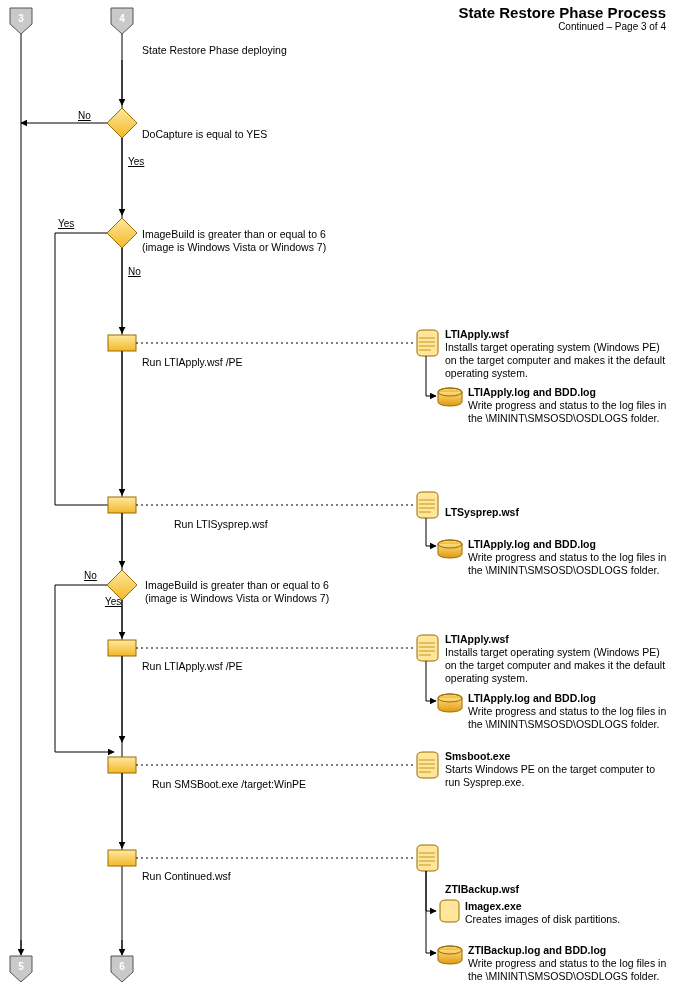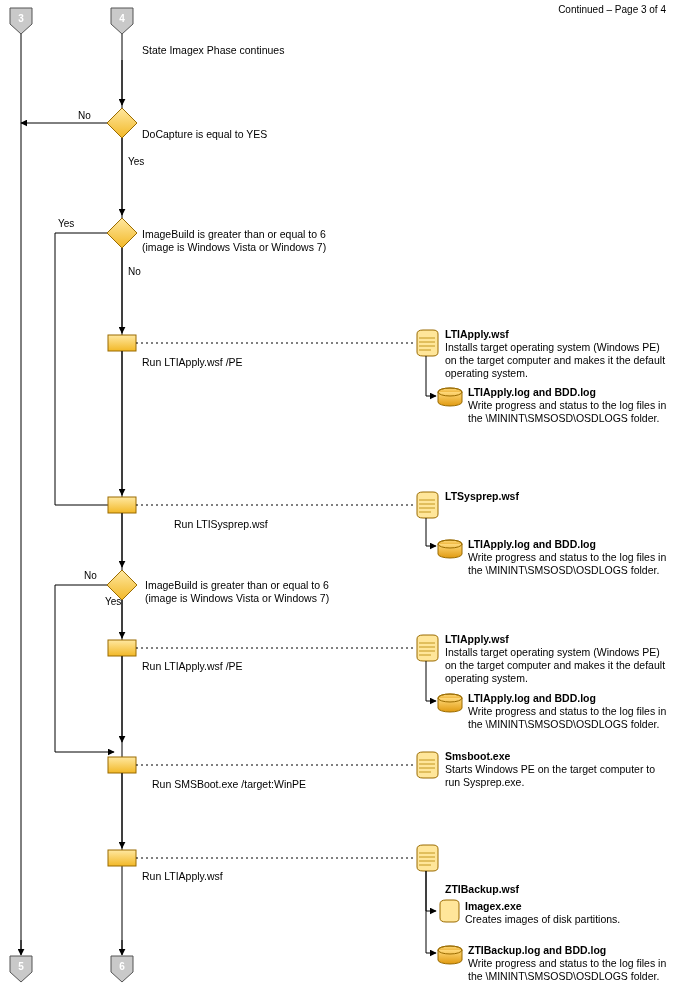--- a/index.html
+++ b/index.html
@@ -26,26 +26,27 @@
     font-size: 10px;
   }
   svg { position: absolute; left: 0; top: 0; }
   .lbl {
     position: absolute;
     font-size: 10.5px;
     line-height: 1.25;
     color: #000;
   }
   .lbl b { font-weight: bold; }
-  .small { font-size: 10px; }
+  .small { font-size: 10px; text-decoration: underline; }
 </style>
 </head>
 <body>
 
 <div class="title">
+  <h1>State Restore Phase Process</h1>
   <div class="sub">Continued – Page 3 of 4</div>
 </div>
 
 <svg width="682" height="992" viewBox="0 0 682 992">
   <defs>
     <marker id="arr" viewBox="0 0 10 10" refX="9" refY="5" markerWidth="7" markerHeight="7" orient="auto-start-reverse">
       <path d="M0 0 L10 5 L0 10 z" fill="#000"></path>
     </marker>
     <linearGradient id="gdiamond" x1="0" y1="0" x2="0" y2="1">
       <stop offset="0" stop-color="#ffe8a0"></stop>
@@ -188,53 +189,53 @@
     <path d="M2 4 q0 -4 6 -4 h8 q5 0 5 4 v14 q0 4 -5 4 h-8 q-6 0 -6 -4 z" fill="#ffe69a" stroke="#9a6b00"></path>
   </g>
   <path d="M426 871 v82 h10" fill="none" stroke="#000" marker-end="url(#arr)"></path>
   <g transform="translate(438,946)">
     <ellipse cx="12" cy="4" rx="12" ry="4" fill="url(#gcyl)" stroke="#9a6b00"></ellipse>
     <path d="M0 4 v10 a12 4 0 0 0 24 0 v-10" fill="url(#gcyl)" stroke="#9a6b00"></path>
     <ellipse cx="12" cy="4" rx="12" ry="4" fill="none" stroke="#9a6b00"></ellipse>
   </g>
 </svg>
 
-<div class="lbl" style="left:142px; top:44px;">State Imagex Phase continues</div>
+<div class="lbl" style="left:142px; top:44px;">State Restore Phase deploying</div>
 
 <div class="lbl small" style="left:78px; top:110px;">No</div>
 <div class="lbl" style="left:142px; top:128px; width:220px;">DoCapture is equal to YES</div>
 <div class="lbl small" style="left:128px; top:156px;">Yes</div>
 
 <div class="lbl small" style="left:58px; top:218px;">Yes</div>
 <div class="lbl" style="left:142px; top:228px; width:230px; white-space:pre-line;">ImageBuild is greater than or equal to 6
 (image is Windows Vista or Windows 7)</div>
 <div class="lbl small" style="left:128px; top:266px;">No</div>
 
 <div class="lbl" style="left:142px; top:356px;">Run LTIApply.wsf /PE</div>
 <div class="lbl" style="left:142px; top:518px;padding-left:32px;">Run LTISysprep.wsf</div>
 
 <div class="lbl small" style="left:84px; top:570px;">No</div>
 <div class="lbl" style="left:145px; top:579px; width:230px; white-space:pre-line;">ImageBuild is greater than or equal to 6
 (image is Windows Vista or Windows 7)</div>
 <div class="lbl small" style="left:105px; top:596px;">Yes</div>
 
 <div class="lbl" style="left:142px; top:660px;">Run LTIApply.wsf /PE</div>
 <div class="lbl" style="left:142px; top:778px;padding-left:10px;">Run SMSBoot.exe /target:WinPE</div>
-<div class="lbl" style="left:142px; top:870px;">Run LTIApply.wsf</div>
+<div class="lbl" style="left:142px; top:870px;">Run Continued.wsf</div>
 
 <div class="lbl" style="left:445px; top:328px; width:225px;">
   <b>LTIApply.wsf</b><br>
   <span>Installs target operating system (Windows PE) on the target computer and makes it the default operating system.</span>
 </div>
 <div class="lbl" style="left:468px; top:386px; width:210px;">
   <b>LTIApply.log and BDD.log</b><br>
   <span>Write progress and status to the log files in the \MININT\SMSOSD\OSDLOGS folder.</span>
 </div>
 
-<div class="lbl" style="left:445px; top:490px; width:225px;">
+<div class="lbl" style="left:445px; top:506px; width:225px;">
   <b>LTSysprep.wsf</b><br>
 </div>
 <div class="lbl" style="left:468px; top:538px; width:210px;">
   <b>LTIApply.log and BDD.log</b><br>
   <span>Write progress and status to the log files in the \MININT\SMSOSD\OSDLOGS folder.</span>
 </div>
 
 <div class="lbl" style="left:445px; top:633px; width:225px;">
   <b>LTIApply.wsf</b><br>
   <span>Installs target operating system (Windows PE) on the target computer and makes it the default operating system.</span>

